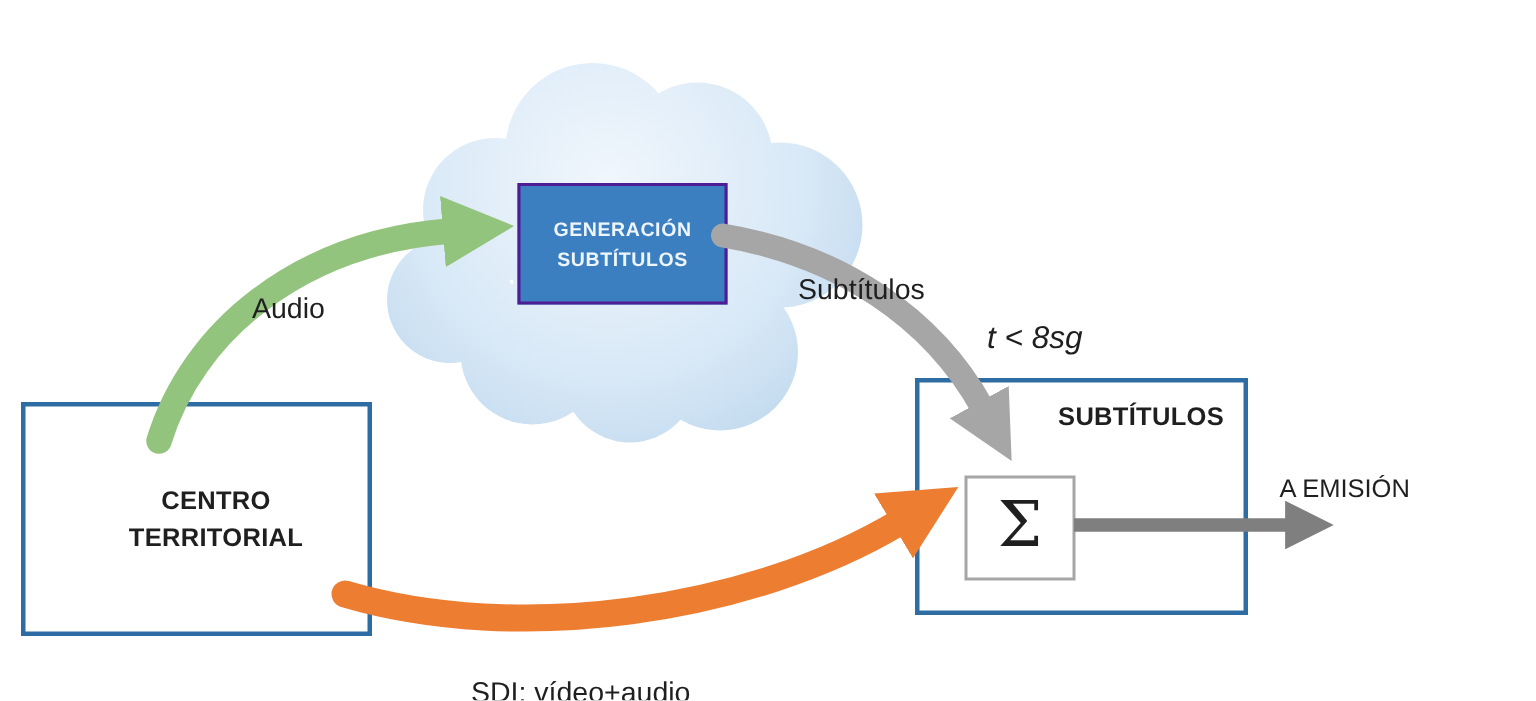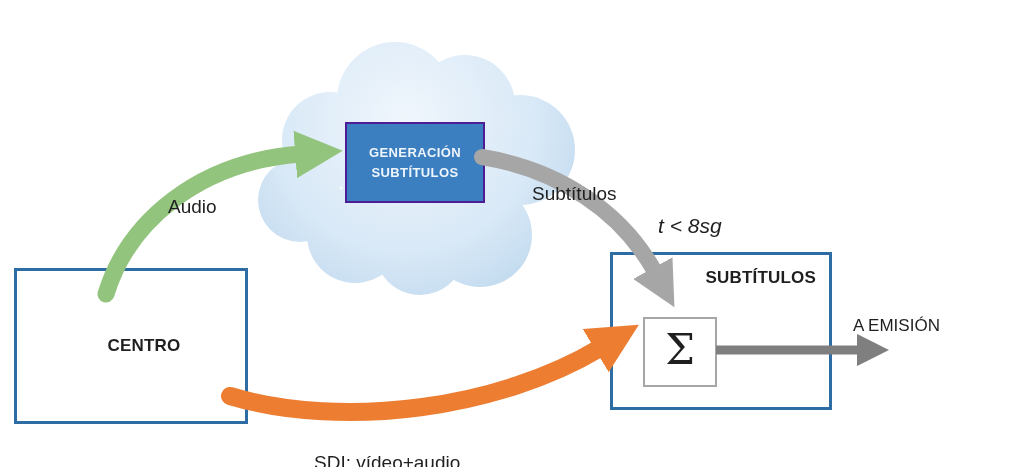--- a/index.html
+++ b/index.html
@@ -132,20 +132,21 @@
       <circle cx="355" cy="235" r="48"></circle>
       <circle cx="480" cy="235" r="52"></circle>
       <circle cx="420" cy="250" r="45"></circle>
     </g>
   </svg>
 
   <div class="layer layer-boxes">
 
     <div class="node-box centro-box" style="border-color: rgb(46, 109, 164);">
       <span class="box-line">CENTRO</span>
+      <span class="box-line">TERRITORIAL</span>
     </div>
 
     <div class="generation-box" style="background: rgb(60, 127, 192);">
       <span class="gen-line">GENERACIÓN</span>
       <span class="gen-line">SUBTÍTULOS</span>
     </div>
 
     <div class="node-box torrespana-box" style="border-color: rgb(46, 109, 164);">
       <span class="torrespana-title">SUBTÍTULOS</span>
       <div class="sigma-box" style="border-color: rgb(166, 166, 166);">

